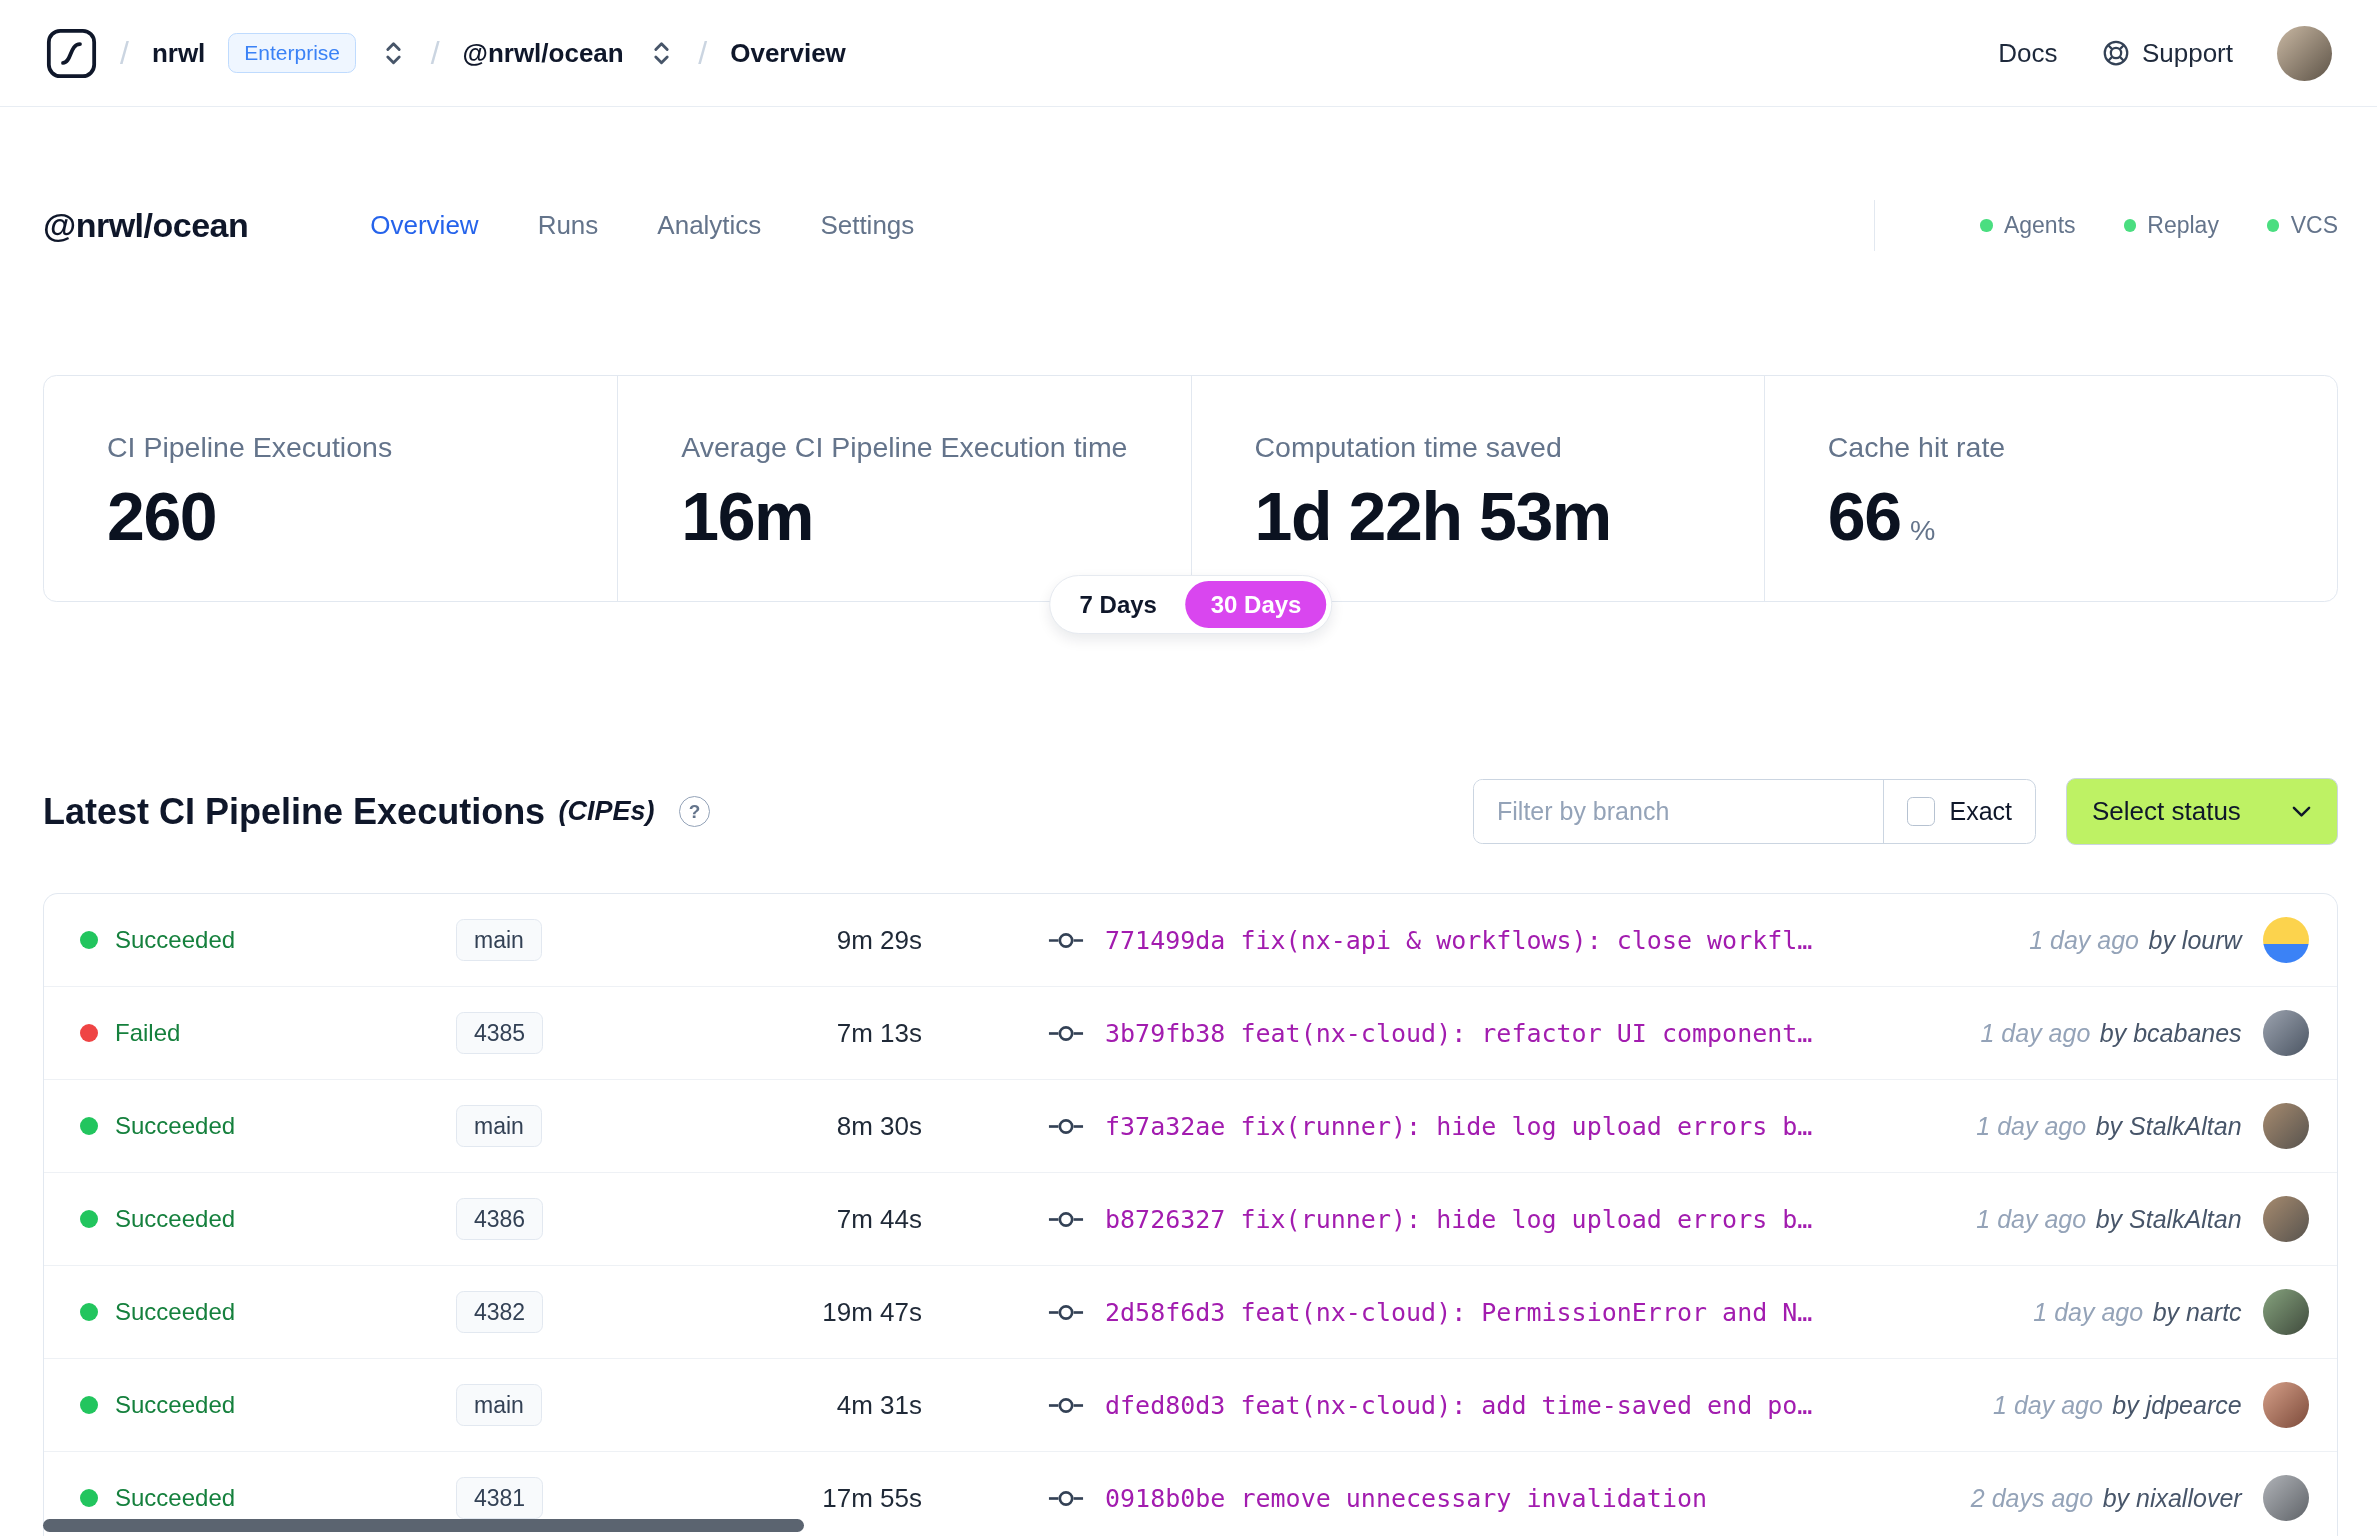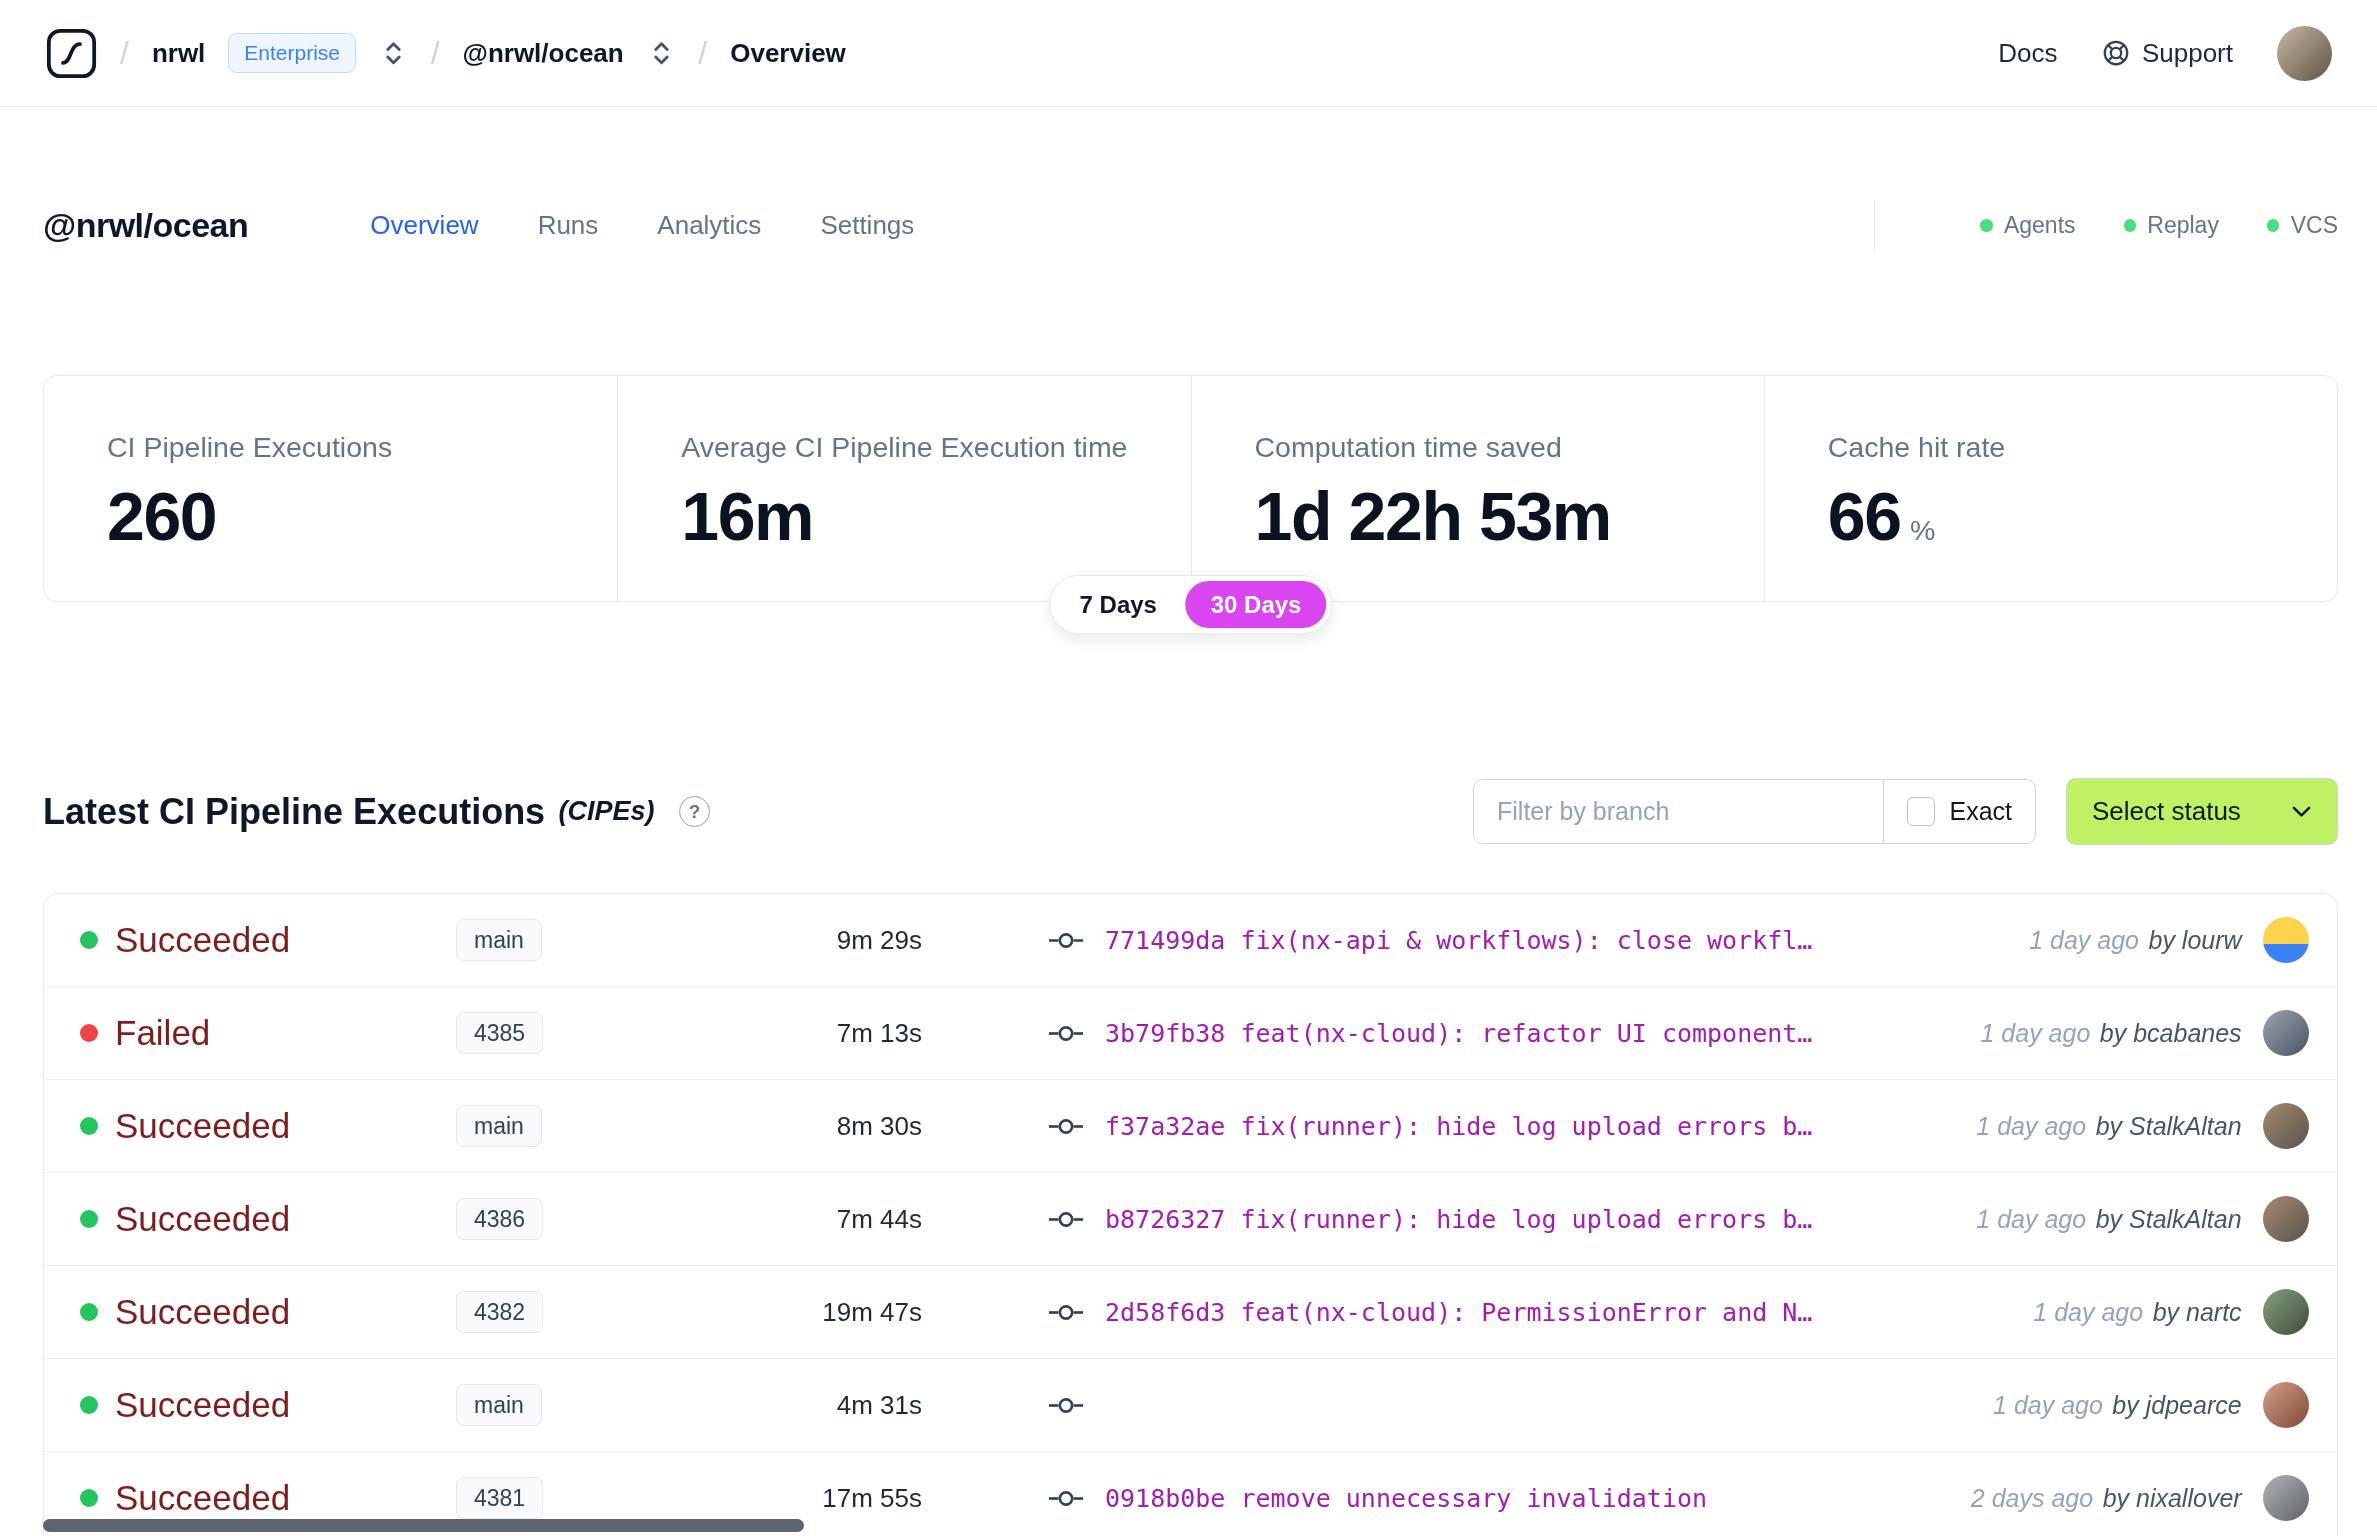--- a/index.html
+++ b/index.html
@@ -76,21 +76,21 @@
           border:1px solid #cbd5e1; border-radius:9.5px; padding:0 25px; font-size:26px; font-weight:500;
           background:#bef264; color:#0f172a; font-family:inherit; cursor:pointer; }
 
   
   .table { margin-top:48px; border:1px solid #e2e8f0; border-bottom:none; border-radius:15px 15px 0 0;
            overflow:hidden; background:#fff; }
   .row { display:flex; align-items:center; height:93px; border-bottom:1px solid #eef1f5;
          padding:0 28.5px 0 36px; cursor:pointer; }
   .cell-status { display:flex; align-items:center; gap:17px; width:376px; flex-shrink:0; }
   .dot { width:18px; height:18px; border-radius:50%; flex-shrink:0; }
-  .status-text { font-size:35px; font-weight:500; color:#7f1d1d; }
+  .status-text { font-size:24px; font-weight:500; color:#15803d; }
   .cell-branch { width:295px; flex-shrink:0; }
   .badge-branch { display:inline-block; background:#f8fafc; border:1px solid #e2e8f0; border-radius:7.6px;
          padding:6.7px 17px; font-size:23px; color:#334155; }
   .cell-duration { width:171px; text-align:right; font-size:26px; color:#1f2937; flex-shrink:0; }
   .cell-commit { flex:1; display:flex; align-items:center; gap:21px; padding-left:126px; overflow:hidden; min-width:0; }
   .commit-text { font-family:"DejaVu Sans Mono",monospace; font-size:25px; color:#a21caf;
          white-space:nowrap; overflow:hidden; }
   .cell-meta { display:flex; align-items:center; gap:9.5px; font-style:italic; flex-shrink:0; margin-left:23px; }
   .meta-time { font-size:25px; color:#94a3b8; }
   .meta-author { font-size:25px; color:#475569; font-weight:500; margin-right:11.4px; }
@@ -360,20 +360,21 @@
       <div class="cell-branch">
         <span class="badge-branch">main</span>
       </div>
       <div class="cell-duration">4m 31s</div>
       <div class="cell-commit">
         <svg width="36" height="21" viewBox="0 0 38 22" fill="none" stroke="#334155" stroke-width="2.8">
             <line x1="1" y1="11" x2="11" y2="11"></line>
             <circle cx="19" cy="11" r="6.5"></circle>
             <line x1="27" y1="11" x2="37" y2="11"></line>
           </svg>
+        <span class="commit-text">dfed80d3 feat(nx-cloud): add time-saved end po…</span>
       </div>
       <div class="cell-meta">
         <span class="meta-time">1 day ago</span>
         <span class="meta-author">by jdpearce</span>
         <span class="avatar-sm" style="background: linear-gradient(135deg, rgb(214, 160, 137), rgb(124, 74, 58));"></span>
       </div>
     </div>
 
     <div class="row">
       <div class="cell-status">

